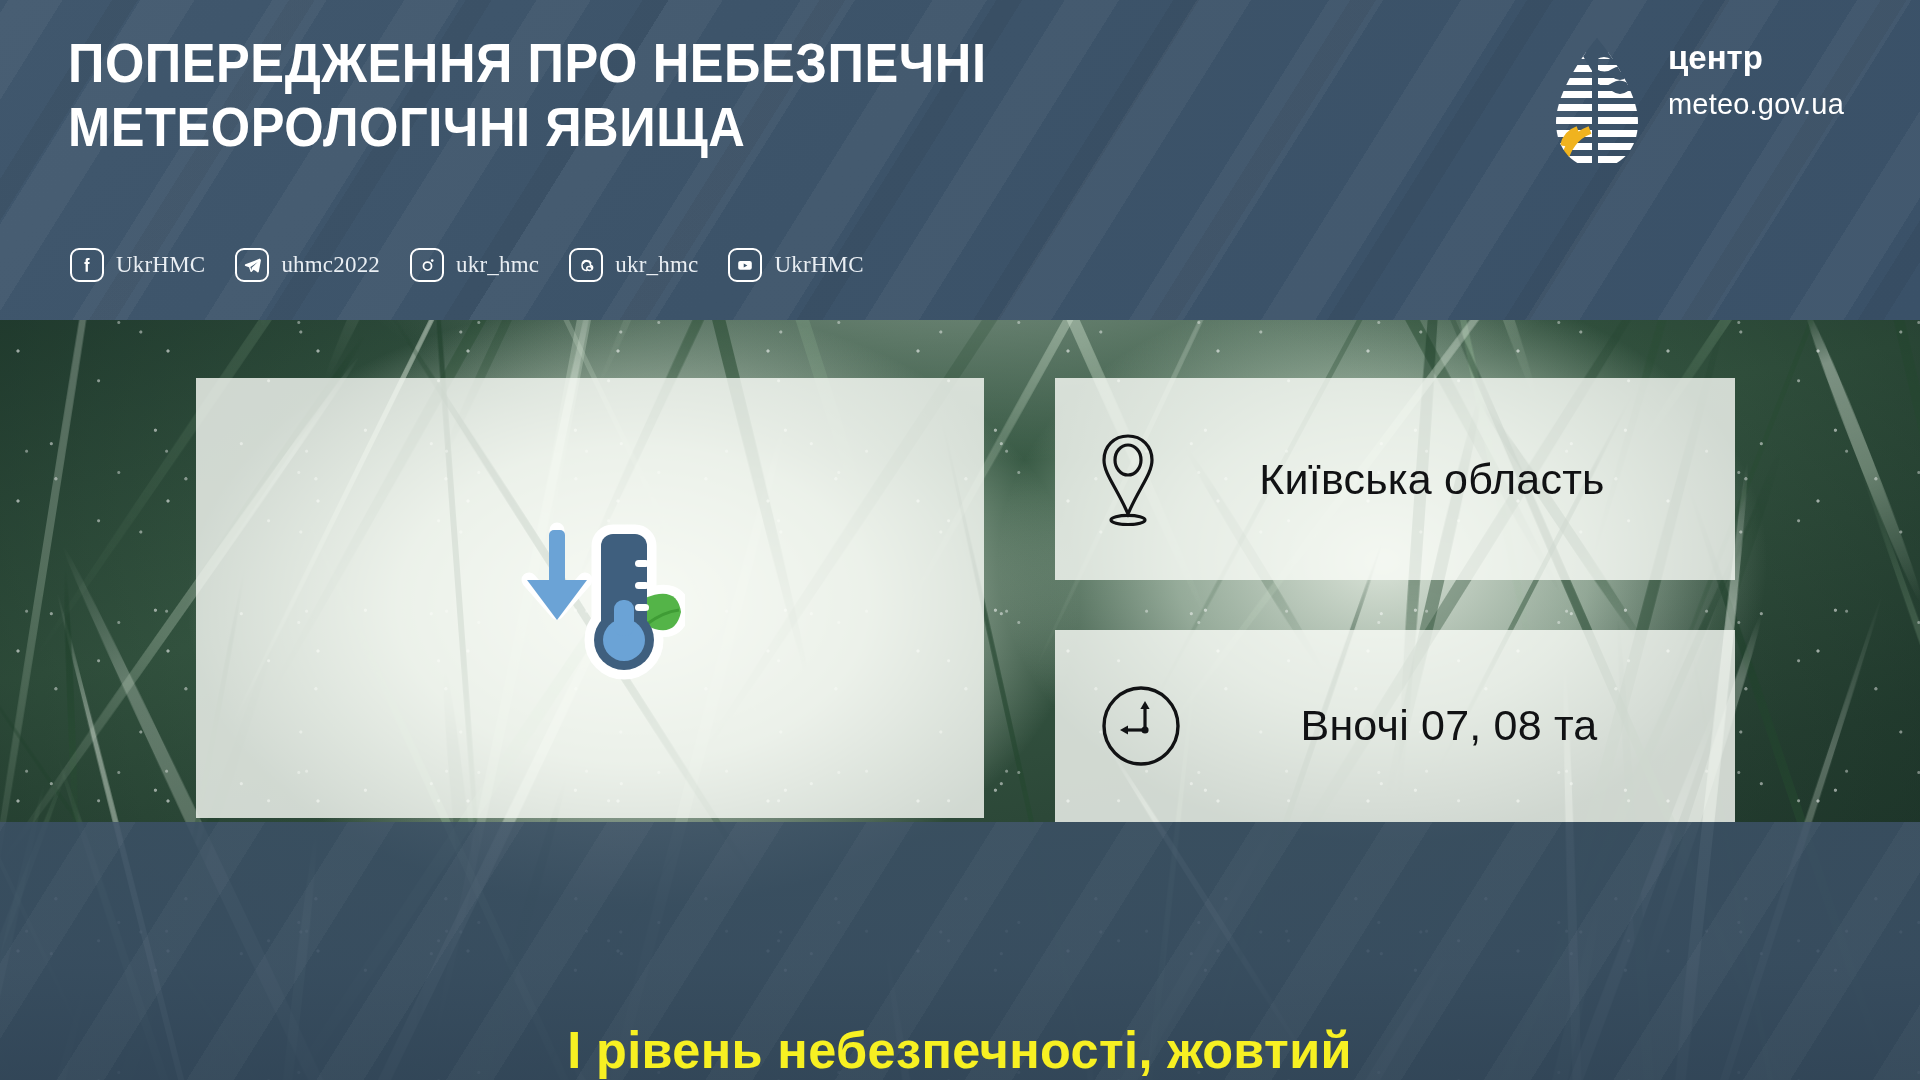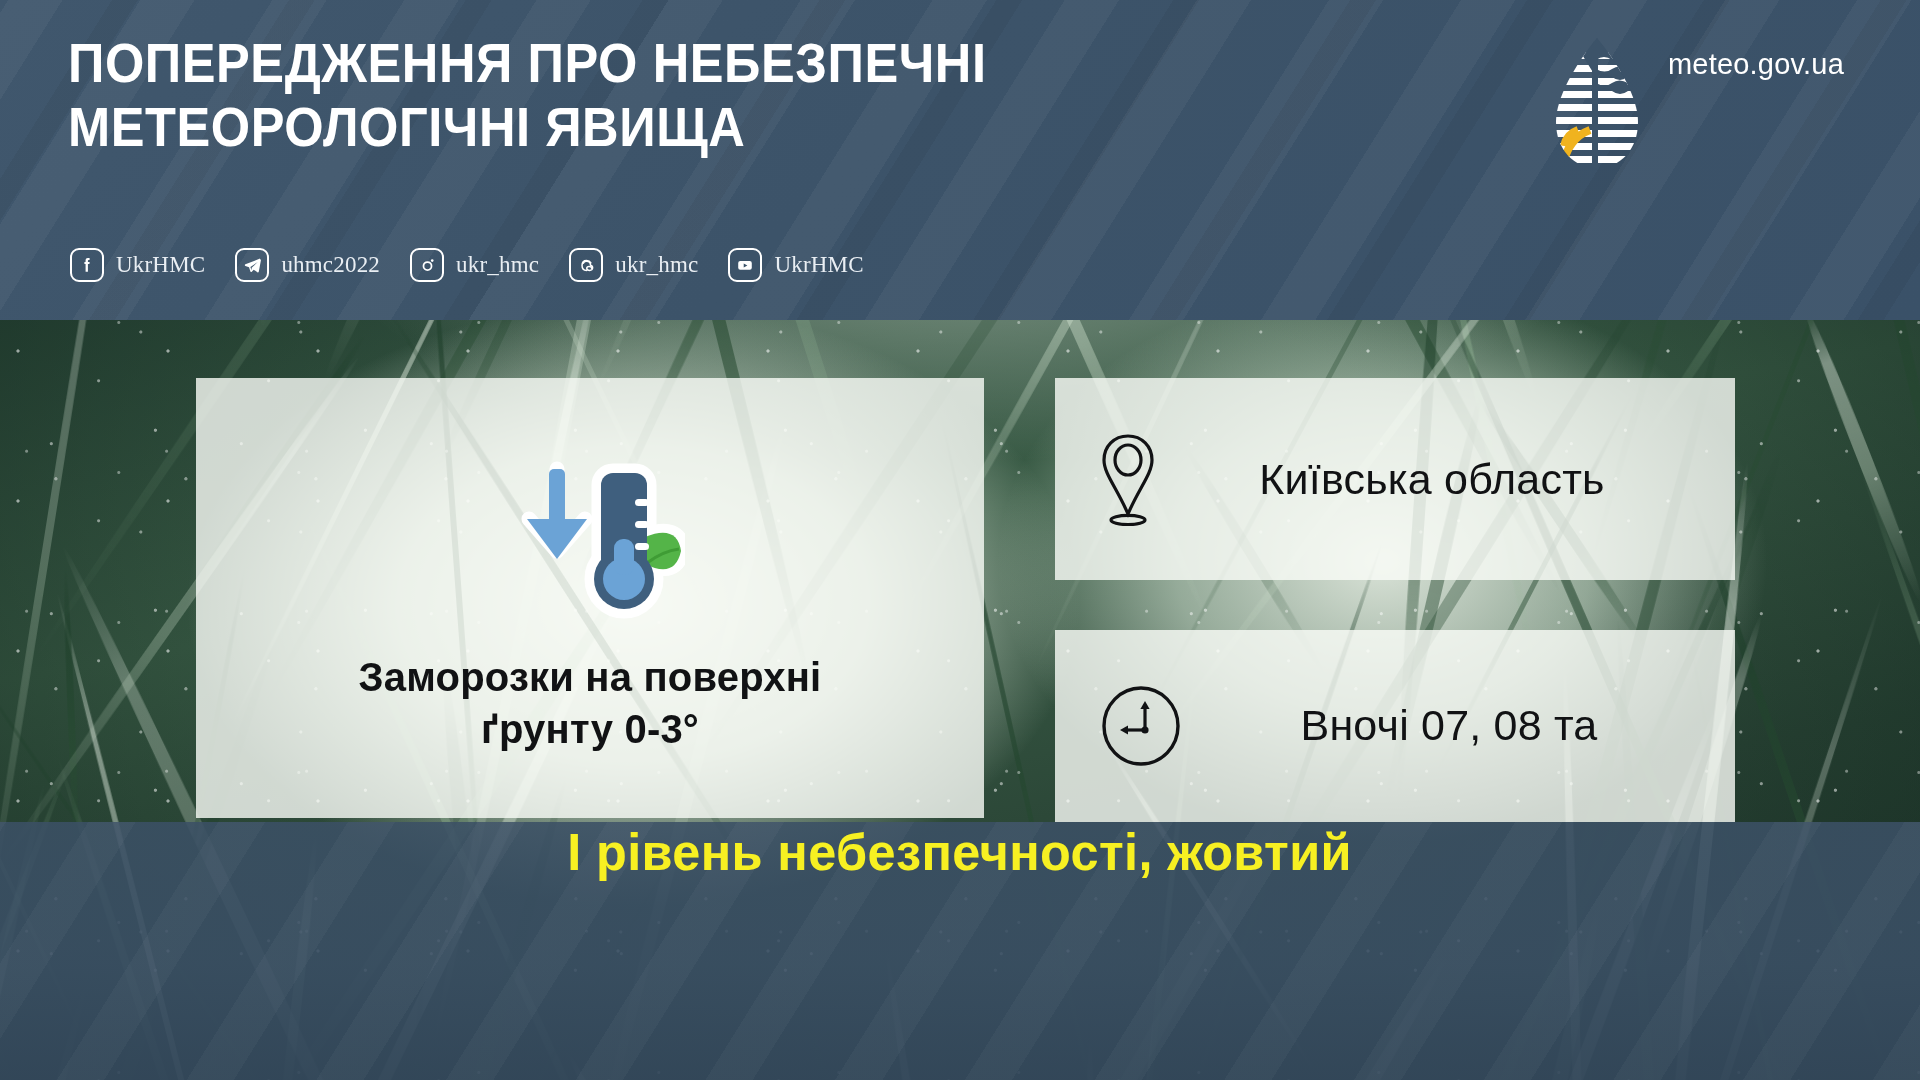--- a/index.html
+++ b/index.html
@@ -208,21 +208,21 @@
     line-height:1.24;
     letter-spacing:.2px;
     padding-left:8px;
   }
 
   
   .footer-band {
     position:absolute; left:0; bottom:0;
     width:1920px; height:258px;
     background:linear-gradient(180deg, rgba(59,80,101,.88) 0%, rgba(58,79,100,.90) 55%, rgba(52,72,92,.92) 100%);
-    display:flex; align-items:flex-start; justify-content:center;
+    display:flex; align-items:flex-end; justify-content:center;
   }
   .footer-band .footer-stripes {
     position:absolute; inset:0;
     background:repeating-linear-gradient(
       -58deg,
       rgba(255,255,255,.03) 0px, rgba(255,255,255,.03) 40px,
       rgba(255,255,255,0) 40px, rgba(255,255,255,0) 110px);
   }
   .level-text {
     position:relative;
@@ -456,20 +456,21 @@
             </g>
             <g fill="none" stroke="#f0b31f" stroke-width="8">
               <path d="M16 112 A22 22 0 0 1 30 96"></path>
             </g>
             <circle cx="16" cy="130" r="5" fill="#f0b31f"></circle>
           </g>
         </svg>
 
         <div class="logo-text">
           <div class="logo-name">
+            <div>центр</div>
           </div>
           <div class="logo-site">meteo.gov.ua</div>
         </div>
       </div>
 
     </div>
   </div>
 
   <div class="card card-hazard">
 
@@ -496,24 +497,20 @@
         <rect x="140" y="78" width="14" height="7" rx="3.5"></rect>
         <rect x="140" y="100" width="14" height="7" rx="3.5"></rect>
       </g>
 
       <g fill="#6ba3d6">
         <rect x="54" y="26" width="16" height="72" rx="5"></rect>
         <path d="M62 116 L32 76 h60 z"></path>
       </g>
     </svg>
 
-    <div class="hazard-text">
-      <div>Заморозки на поверхні</div>
-      <div>ґрунту 0-3°</div>
-    </div>
   </div>
 
   <div class="card card-region">
     <svg class="pin-icon" viewBox="0 0 58 94">
       <path d="M29 4 C15 4 5 14.5 5 28 C5 42 18 56 29 82 C40 56 53 42 53 28 C53 14.5 43 4 29 4 Z" fill="none" stroke="#111214" stroke-width="3.2"></path>
       <ellipse cx="29" cy="28" rx="13" ry="15" fill="none" stroke="#111214" stroke-width="3.2"></ellipse>
       <ellipse cx="29" cy="88" rx="17" ry="4.6" fill="none" stroke="#111214" stroke-width="3.2"></ellipse>
     </svg>
     <div class="region-text">Київська область</div>
   </div>

